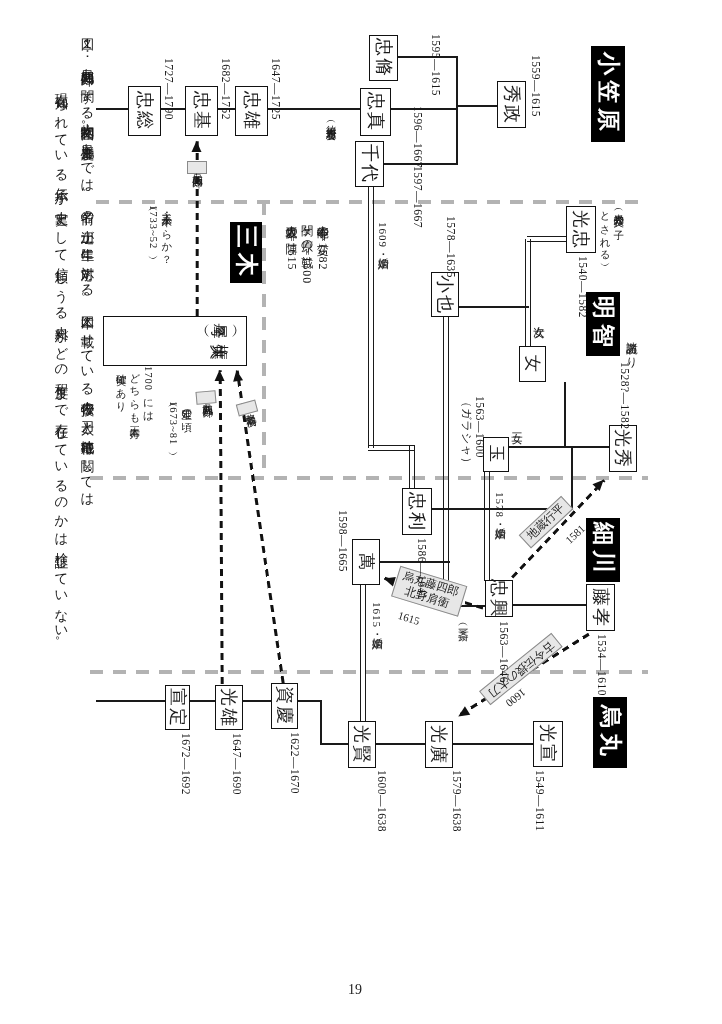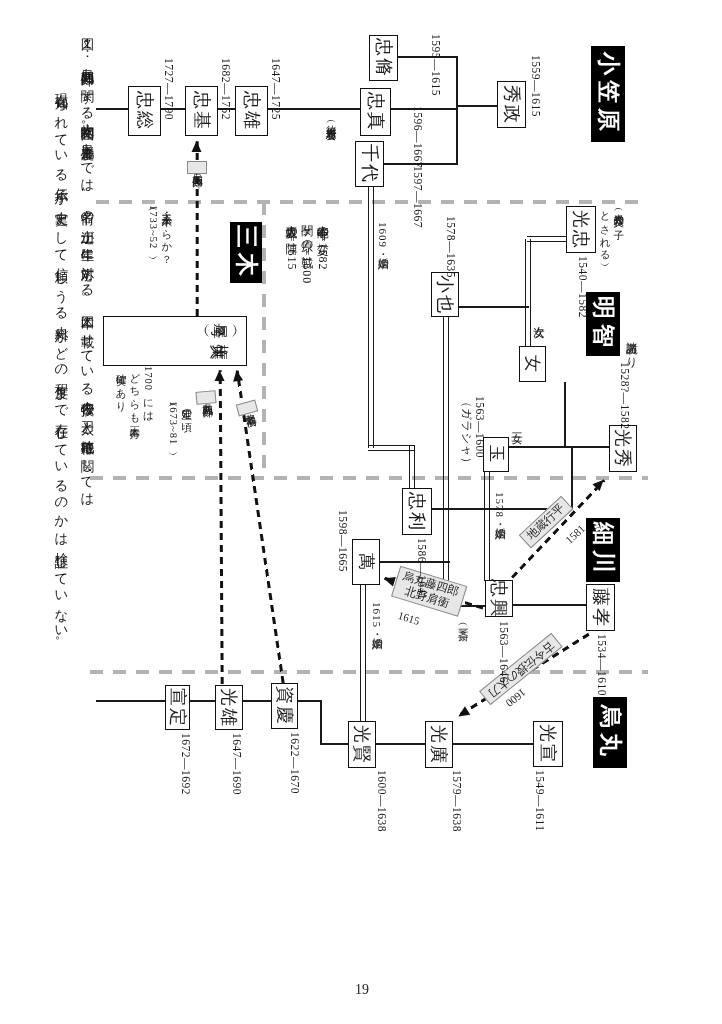--- a/index.html
+++ b/index.html
@@ -26,21 +26,21 @@
   .fyear{position:absolute;font-size:11px;white-space:nowrap;}
   .cap{position:absolute;writing-mode:vertical-rl;text-orientation:mixed;font-size:13.5px;}
   .pagenum{position:absolute;font-size:14px;}
 </style>
 </head>
 <body>
 
 <div id="stage">
   <div class="cap" style="left:78px;top:28px;letter-spacing:1px;">図１：烏丸藤四郎に関する人物相関図。烏丸資慶までは、名前の上辺が生年に対応する。本図に載せている古今伝授の太刀と地蔵行平に関しては</div>
   <div class="cap" style="left:52px;top:82px;letter-spacing:2.3px;">現在知られている伝承が史実として信頼しうる史料がどの程度まで存在しているのかは検証していない。</div>
-  <div class="pagenum" style="left:348px;top:982px;width:28px;text-align:center;">19</div>
+  <div class="pagenum" style="left:348px;top:982px;width:28px;">19</div>
 <div class="gd-h" style="left: 96px; top: 200px; width: 552px;"></div>
     <div class="gd-h" style="left: 90px; top: 476px; width: 558px;"></div>
     <div class="gd-h" style="left: 90px; top: 670px; width: 558px;"></div>
     <div class="gd-v" style="left: 262px; top: 202px; height: 276px;"></div>
     <div class="ln-h" style="left: 96px; top: 108px; width: 264px;"></div>
     <div class="ln-h" style="left: 391px; top: 108px; width: 67px;"></div>
     <div class="ln-v" style="left: 456px; top: 56px; height: 109px;"></div>
     <div class="ln-h" style="left: 398px; top: 56px; width: 60px;"></div>
     <div class="ln-h" style="left: 384px; top: 163px; width: 74px;"></div>
     <div class="ln-h" style="left: 456px; top: 105px; width: 43px;"></div>

